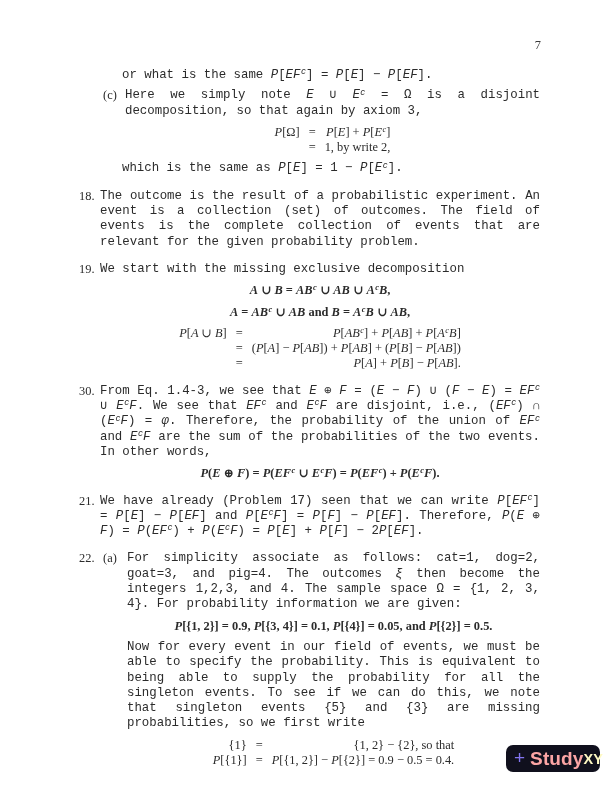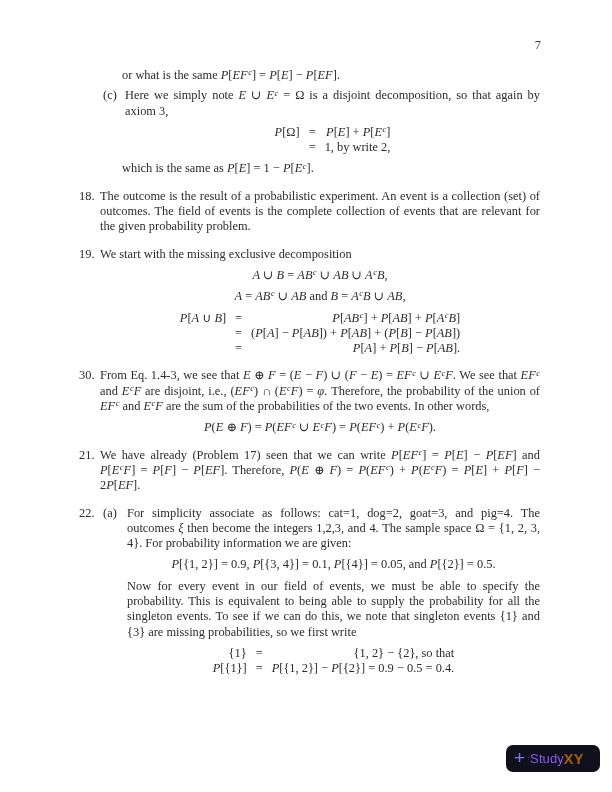--- a/index.html
+++ b/index.html
@@ -17,48 +17,48 @@
   }
   .doc{
     position:absolute;left:79px;top:68px;width:461px;
     font-size:12.4px;line-height:15.3px;
   }
   .doc i{font-style:italic;}
   sup{
     font-size:68%;line-height:0;vertical-align:baseline;
     position:relative;top:-0.45em;margin-left:0.5px;
   }
-  .par{text-align:justify;margin:0;}
+  .par{text-align:justify;margin:0;font-family:Liberation Mono, monospace;}
   .carry-par{margin-left:43px;}
   .sub-c{position:relative;padding-left:46px;margin-top:5px;}
   .sub-c > .sub-label{position:absolute;left:24px;top:0;}
   .item{position:relative;padding-left:21px;margin-top:12px;}
   .item > .item-number{position:absolute;left:0;top:0;}
   .subitem{position:relative;padding-left:27px;}
   .subitem > .sub-label{position:absolute;left:3px;top:0;}
-  .display{text-align:center;margin:6px 0;}
+  .display{text-align:center;margin:6px 0;font-weight:bold;}
   .eqn{display:table;margin:6px auto;}
   .eqn-row{display:table-row;}
   .eqn-lhs,.eqn-rel,.eqn-rhs{display:table-cell;}
-  .eqn-lhs{text-align:right;font-family:Liberation Serif, serif;}
+  .eqn-lhs{text-align:right;}
   .eqn-rel{padding:0 9px;text-align:center;}
   .eqn-rhs{text-align:right;}
   .logo{
     position:absolute;left:506px;top:745px;
     width:94px;height:27px;box-sizing:border-box;
     background:#10101d;border-radius:7px;
     display:flex;align-items:center;padding:0 8px;
     font-family:"Liberation Sans","DejaVu Sans",sans-serif;
   }
   .logo .plus{
     color:#8375f0;font-size:19px;font-weight:400;
     margin-top:-2px;margin-right:5px;
   }
-  .logo .brand-main{color:#8b5cf6;font-size:13px;font-weight:400;letter-spacing:0.1px;}
-  .logo .brand-accent{color:#a16207;font-size:14.5px;font-weight:700;letter-spacing:0.1px;}
+  .logo .brand-main{color:#fca5a5;font-size:19px;font-weight:700;letter-spacing:0.1px;}
+  .logo .brand-accent{color:#fef9c3;font-size:14.5px;font-weight:700;letter-spacing:0.1px;}
 </style>
 </head>
 <body>
 
 <div class="page-number">7</div>
 
 <div class="doc">
 
   <p class="par carry-par">or what is the same <i>P</i>[<i>EF</i><sup><i>c</i></sup>] = <i>P</i>[<i>E</i>] − <i>P</i>[<i>EF</i>].</p>
 
@@ -119,21 +119,21 @@
     <span class="item-number">21.</span>
     <p class="par">We have already (Problem 17) seen that we can write <i>P</i>[<i>EF</i><sup><i>c</i></sup>] = <i>P</i>[<i>E</i>] − <i>P</i>[<i>EF</i>] and <i>P</i>[<i>E</i><sup><i>c</i></sup><i>F</i>] = <i>P</i>[<i>F</i>] − <i>P</i>[<i>EF</i>]. Therefore, <i>P</i>(<i>E</i> ⊕ <i>F</i>) = <i>P</i>(<i>EF</i><sup><i>c</i></sup>) + <i>P</i>(<i>E</i><sup><i>c</i></sup><i>F</i>) = <i>P</i>[<i>E</i>] + <i>P</i>[<i>F</i>] − 2<i>P</i>[<i>EF</i>].</p>
   </div>
 
   <div class="item">
     <span class="item-number">22.</span>
     <div class="subitem">
       <span class="sub-label">(a)</span>
       <p class="par">For simplicity associate as follows: cat=1, dog=2, goat=3, and pig=4. The outcomes <i>ξ</i> then become the integers 1,2,3, and 4. The sample space Ω = {1, 2, 3, 4}. For probability information we are given:</p>
       <div class="display"><i>P</i>[{1, 2}] = 0.9, <i>P</i>[{3, 4}] = 0.1, <i>P</i>[{4}] = 0.05, and <i>P</i>[{2}] = 0.5.</div>
-      <p class="par">Now for every event in our field of events, we must be able to specify the probability. This is equivalent to being able to supply the probability for all the singleton events. To see if we can do this, we note that singleton events {1} and {3} are missing probabilities, so we first write</p>
+      <p class="par">Now for every event in our field of events, we must be able to specify the probability. This is equivalent to being able to supply the probability for all the singleton events. To see if we can do this, we note that singleton events {5} and {3} are missing probabilities, so we first write</p>
       <div class="eqn">
         <div class="eqn-row">
           <span class="eqn-lhs">{1}</span>
           <span class="eqn-rel">=</span>
           <span class="eqn-rhs">{1, 2} − {2}, so that</span>
         </div>
         <div class="eqn-row">
           <span class="eqn-lhs"><i>P</i>[{1}]</span>
           <span class="eqn-rel">=</span>
           <span class="eqn-rhs"><i>P</i>[{1, 2}] − <i>P</i>[{2}] = 0.9 − 0.5 = 0.4.</span>

